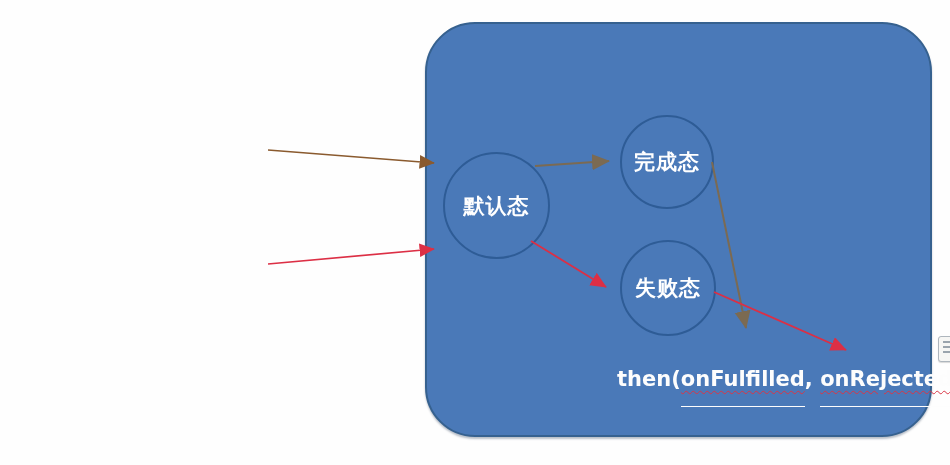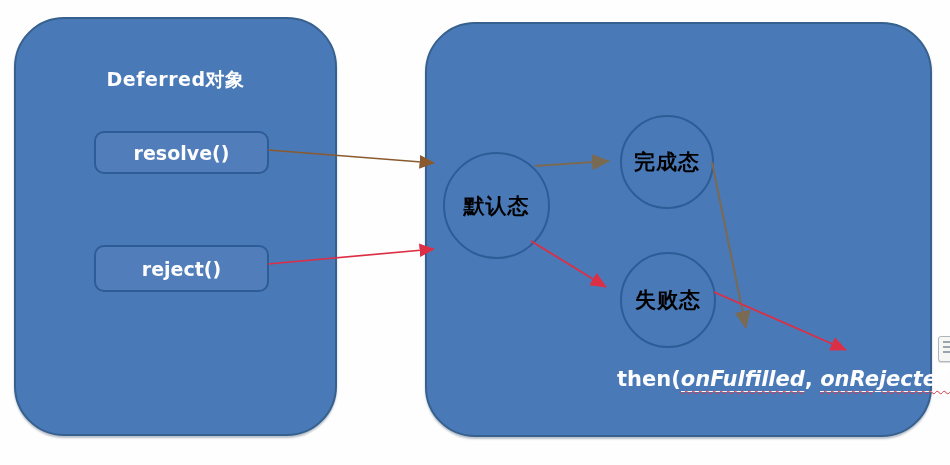--- a/index.html
+++ b/index.html
@@ -33,53 +33,48 @@
     display:flex;align-items:center;justify-content:center;
     font-size:19px;font-weight:600;color:#fdfdfd;
     box-sizing:border-box;cursor:default;
   }
   .btn-resolve{left:78px;top:112px;width:175px;height:43px;}
   .btn-reject{left:78px;top:226px;width:175px;height:47px;}
   .state-circle{
     position:absolute;border-radius:50%;
     border:2.5px solid var(--shape-border);
     display:flex;align-items:center;justify-content:center;
-    font-size:21px;font-weight:600;color:#000000;
+    font-size:21px;font-weight:600;color:#ffffff;
     letter-spacing:1px;
     box-sizing:border-box;
   }
   .circle-default{left:16px;top:128px;width:107px;height:107px;}
   .circle-fulfilled{left:193px;top:91px;width:94px;height:94px;}
-  .circle-rejected{left:193px;top:228px;width:96px;height:96px;}
+  .circle-rejected{left:193px;top:216px;width:96px;height:96px;}
   .then-line{
     position:absolute;left:190px;top:343px;width:310px;
     text-align:center;font-size:21px;font-weight:600;color:#fdfdfd;
     white-space:nowrap;
   }
   .u-wavy{text-decoration:underline wavy var(--wavy-red);text-decoration-thickness:1px;text-underline-offset:4px;}
-  .u-solid{border-bottom:1.5px solid #fdfdfd;padding-bottom:0;font-style:italic;}
+  .u-solid{border-bottom:1.5px solid #fdfdfd;padding-bottom:15px;}
   .arrow-layer{position:absolute;left:0;top:0;width:950px;height:465px;pointer-events:none;}
   .clip-icon{
     position:absolute;left:938px;top:336px;width:20px;height:26px;
     background:#f6f6f4;border:1px solid #aeb6bd;border-radius:3px;
     box-shadow:0 1px 1px rgba(0,0,0,.15);
     padding:4px 0 0 4px;box-sizing:border-box;
   }
   .clip-icon i{display:block;height:2px;width:10px;background:#9aa4ad;margin-bottom:3px;}
 </style>
 </head>
 <body>
 
 <div class="stage">
 
-  <div class="panel panel-left">
-    <div class="panel-title">Deferred对象</div>
-    <div class="btn btn-resolve">resolve()</div>
-    <div class="btn btn-reject">reject()</div>
-  </div>
 
   <div class="panel panel-right">
     <div class="state-circle circle-default">默认态</div>
     <div class="state-circle circle-fulfilled">完成态</div>
     <div class="state-circle circle-rejected">失败态</div>
     <div class="then-line"><span>then(</span><span class="u-wavy"><span class="u-solid">onFulfilled</span></span><span>, </span><span class="u-wavy"><span class="u-solid">onRejected</span></span></div>
   </div>
 
   <svg class="arrow-layer" viewBox="0 0 950 465" xmlns="http://www.w3.org/2000/svg">
     <defs>

